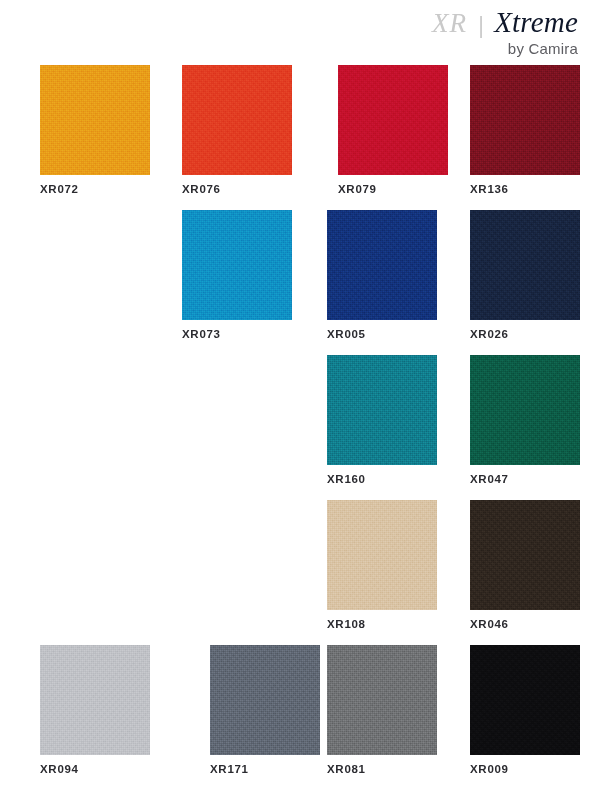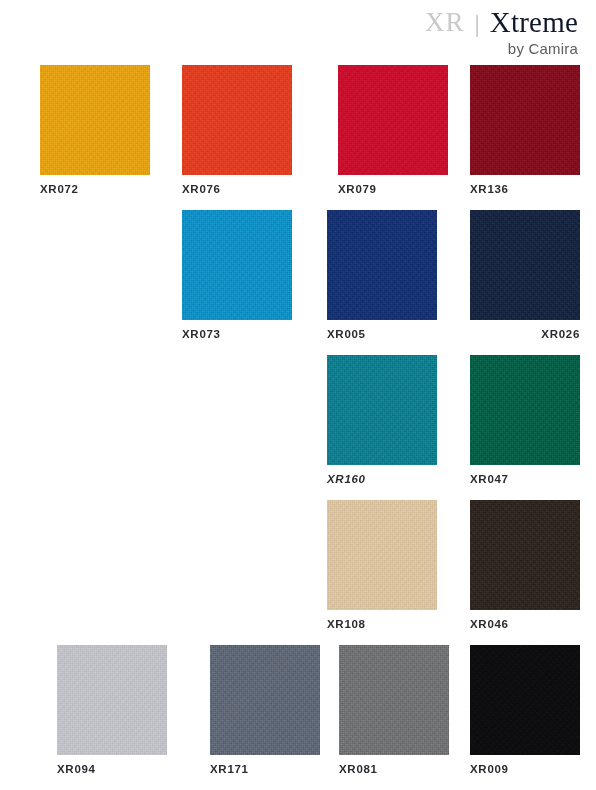--- a/index.html
+++ b/index.html
@@ -23,23 +23,24 @@
     top: 0;
     left: 0;
     width: 596px;
     height: 62px;
   }
   #brand-lockup {
     position: absolute;
     right: 18px;
     top: 8px;
     display: flex;
-    align-items: center;
+    align-items: flex-end;
     gap: 10px;
     line-height: 1;
+    font-style: italic;
   }
   #brand-abbrev {
     font-family: "Liberation Serif", serif;
     font-size: 27px;
     color: #c9c9c9;
     letter-spacing: 1px;
   }
   #brand-divider {
     font-family: "Liberation Serif", serif;
     font-size: 26px;
@@ -164,49 +165,49 @@
       <div class="swatch-label">XR136</div>
     </div>
     <div class="swatch-cell" style="left: 182px; top: 210px;">
       <div class="swatch-chip" style="width: 110px; height: 110px; background-color: rgb(15, 143, 196);"></div>
       <div class="swatch-label">XR073</div>
     </div>
     <div class="swatch-cell" style="left: 327px; top: 210px;">
       <div class="swatch-chip" style="width: 110px; height: 110px; background-color: rgb(18, 49, 122);"></div>
       <div class="swatch-label">XR005</div>
     </div>
-    <div class="swatch-cell" style="left: 470px; top: 210px; text-align: right;">
+    <div class="swatch-cell" style="left: 470px; top: 210px;">
       <div class="swatch-chip" style="width: 110px; height: 110px; background-color: rgb(23, 36, 63);"></div>
       <div class="swatch-label">XR026</div>
     </div>
-    <div class="swatch-cell" style="left: 327px; top: 355px; font-style: italic;">
+    <div class="swatch-cell" style="left: 327px; top: 355px;">
       <div class="swatch-chip" style="width: 110px; height: 110px; background-color: rgb(16, 124, 140);"></div>
       <div class="swatch-label">XR160</div>
     </div>
     <div class="swatch-cell" style="left: 470px; top: 355px;">
       <div class="swatch-chip" style="width: 110px; height: 110px; background-color: rgb(12, 90, 69);"></div>
       <div class="swatch-label">XR047</div>
     </div>
     <div class="swatch-cell" style="left: 327px; top: 500px;">
       <div class="swatch-chip" style="width: 110px; height: 110px; background-color: rgb(217, 195, 163);"></div>
       <div class="swatch-label">XR108</div>
     </div>
     <div class="swatch-cell" style="left: 470px; top: 500px;">
       <div class="swatch-chip" style="width: 110px; height: 110px; background-color: rgb(46, 37, 30);"></div>
       <div class="swatch-label">XR046</div>
     </div>
-    <div class="swatch-cell" style="left: 57px; top: 645px;">
+    <div class="swatch-cell" style="left: 40px; top: 645px;">
       <div class="swatch-chip" style="width: 110px; height: 110px; background-color: rgb(191, 193, 198);"></div>
       <div class="swatch-label">XR094</div>
     </div>
     <div class="swatch-cell" style="left: 182px; top: 645px; padding-left: 28px;">
       <div class="swatch-chip" style="width: 110px; height: 110px; background-color: rgb(94, 102, 114);"></div>
       <div class="swatch-label">XR171</div>
     </div>
-    <div class="swatch-cell" style="left: 339px; top: 645px;">
+    <div class="swatch-cell" style="left: 327px; top: 645px;">
       <div class="swatch-chip" style="width: 110px; height: 110px; background-color: rgb(110, 112, 114);"></div>
       <div class="swatch-label">XR081</div>
     </div>
     <div class="swatch-cell" style="left: 470px; top: 645px;">
       <div class="swatch-chip" style="width: 110px; height: 110px; background-color: rgb(13, 13, 15);"></div>
       <div class="swatch-label">XR009</div>
     </div>
   </div>
 
 </body></html>

